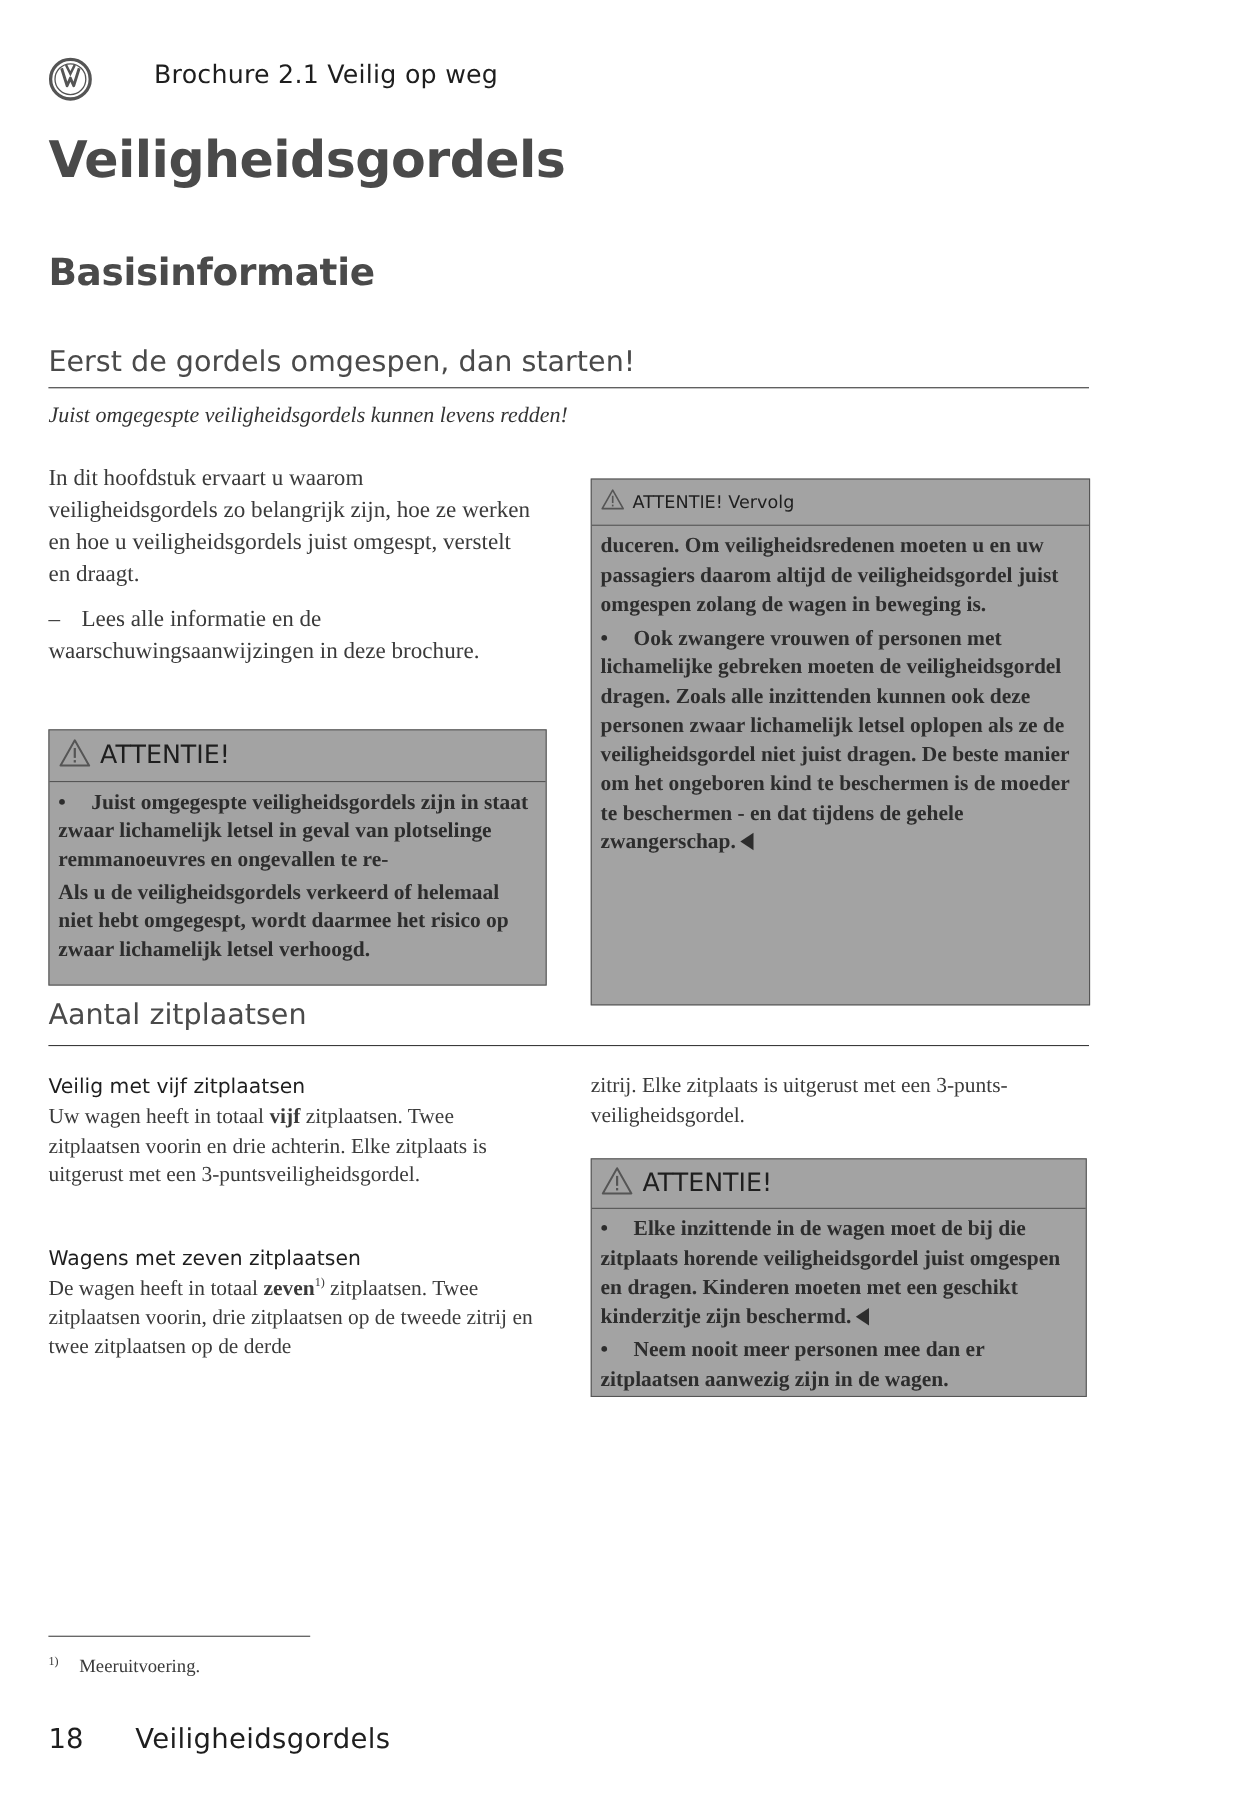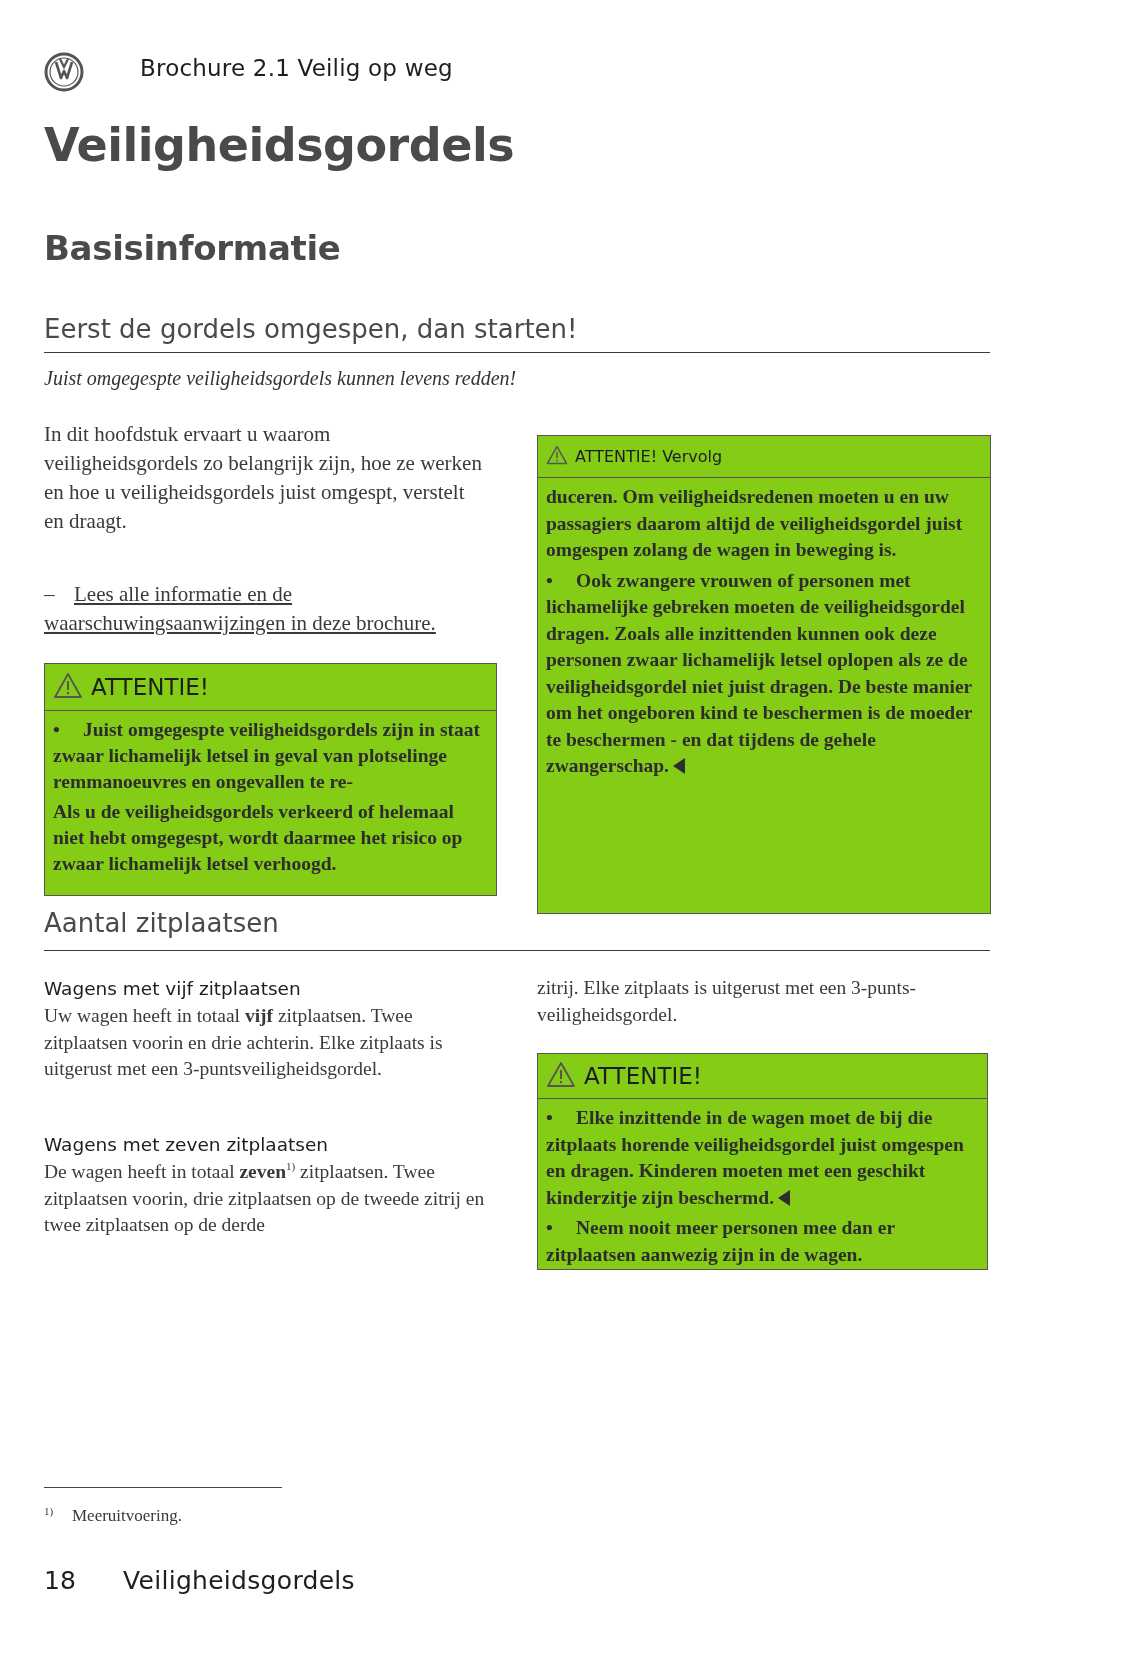--- a/index.html
+++ b/index.html
@@ -16,24 +16,24 @@
 
   .h3 { font-size: 26px; color: #4a4a4a; }
   .rule { height: 0; border-top: 1.5px solid #3a3a3a; }
 
   #h-eerst { left: 44px; top: 314px; }
   #rule-eerst { left: 44px; top: 352px; width: 946px; }
   #tagline { left: 44px; top: 367px; font-size: 20px; font-style: italic; color: #333; }
 
   .body { font-size: 21px; line-height: 29px; color: #3a3a3a; }
   #intro { left: 44px; top: 420px; width: 440px; }
-  #intro-list { left: 44px; top: 580px; width: 440px; text-decoration: underline; }
+  #intro-list { left: 44px; top: 548px; width: 440px; }
   .dash { display: inline-block; width: 30px; }
 
-  .warnbox { border: 1.5px solid #555; background: #84cc16; box-sizing: border-box; }
+  .warnbox { border: 1.5px solid #555; background: #a3a3a3; box-sizing: border-box; }
   .warn-head { border-bottom: 1.5px solid #555; display: flex; align-items: center; }
   .warn-body { font-family: "Liberation Serif", serif; font-weight: bold; color: #2d2d2d; }
   .warn-body p { margin: 0 0 4px 0; }
   .bullet { display: inline-block; width: 30px; }
   .end-mark { display: inline-block; width: 0; height: 0; border-top: 8px solid transparent; border-bottom: 8px solid transparent; border-right: 12px solid #2d2d2d; margin-left: 4px; vertical-align: -2px; }
 
   #warn1 { left: 44px; top: 663px; width: 453px; height: 233px; }
   #warn1 .warn-head { height: 46px; padding-left: 8px; }
   #warn1 .warn-title { font-size: 23px; margin-left: 8px; color: #1e1e1e; }
   #warn1 .warn-body { font-size: 19.5px; line-height: 26px; padding: 6px 8px 0 8px; }
@@ -122,21 +122,21 @@
   </div>
   <div class="warn-body">
     <p>duceren. Om veiligheidsredenen moeten u en uw passagiers daarom altijd de veiligheidsgordel juist omgespen zolang de wagen in beweging is.</p>
     <p><span class="bullet">•</span><span>Ook zwangere vrouwen of personen met lichamelijke gebreken moeten de veiligheidsgordel dragen. Zoals alle inzittenden kunnen ook deze personen zwaar lichamelijk letsel oplopen als ze de veiligheidsgordel niet juist dragen. De beste manier om het ongeboren kind te beschermen is de moeder te beschermen - en dat tijdens de gehele zwangerschap.</span><span class="end-mark"></span></p>
   </div>
 </div>
 
 <div id="h-aantal" class="abs sans h3">Aantal zitplaatsen</div>
 <div id="rule-aantal" class="abs rule"></div>
 
-<div id="h-vijf" class="abs sans h4">Wagens met vijf zitplaatsen</div>
+<div id="h-vijf" class="abs sans h4">Veilig met vijf zitplaatsen</div>
 <div id="p-vijf" class="abs serif body2">
   <span>Uw wagen heeft in totaal </span><b>vijf</b><span> zitplaatsen. Twee zitplaatsen voorin en drie achterin. Elke zitplaats is uitgerust met een 3-puntsveiligheidsgordel.</span>
 </div>
 
 <div id="h-zeven" class="abs sans h4">Wagens met zeven zitplaatsen</div>
 <div id="p-zeven" class="abs serif body2">
   <span>De wagen heeft in totaal </span><b>zeven</b><sup>1)</sup><span> zitplaatsen. Twee zitplaatsen voorin, drie zitplaatsen op de tweede zitrij en twee zitplaatsen op de derde</span>
 </div>
 <div id="p-cont" class="abs serif body2">zitrij. Elke zitplaats is uitgerust met een 3-punts-veiligheidsgordel.</div>
 

